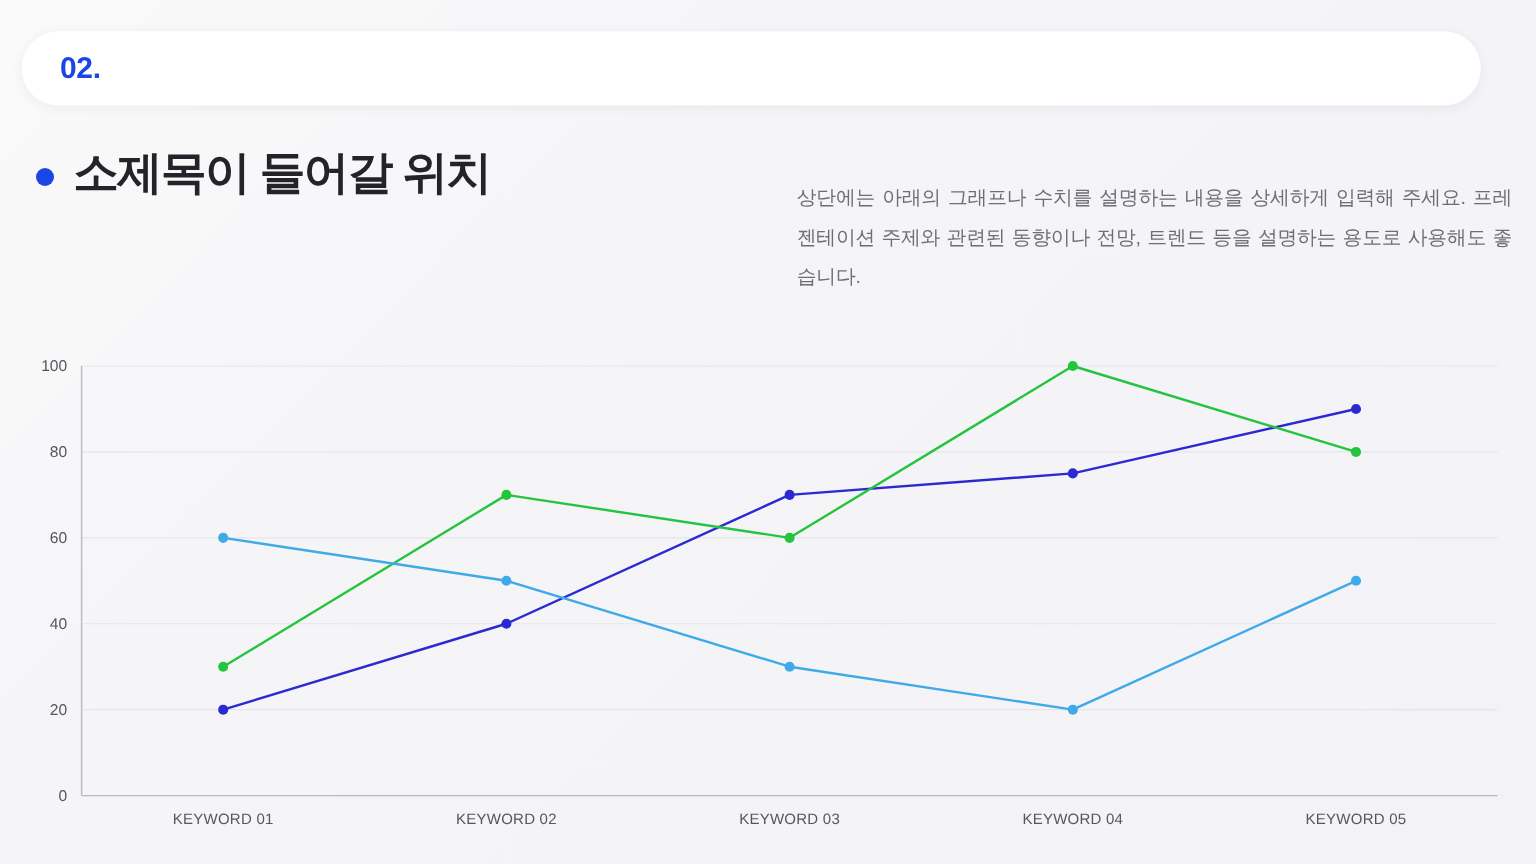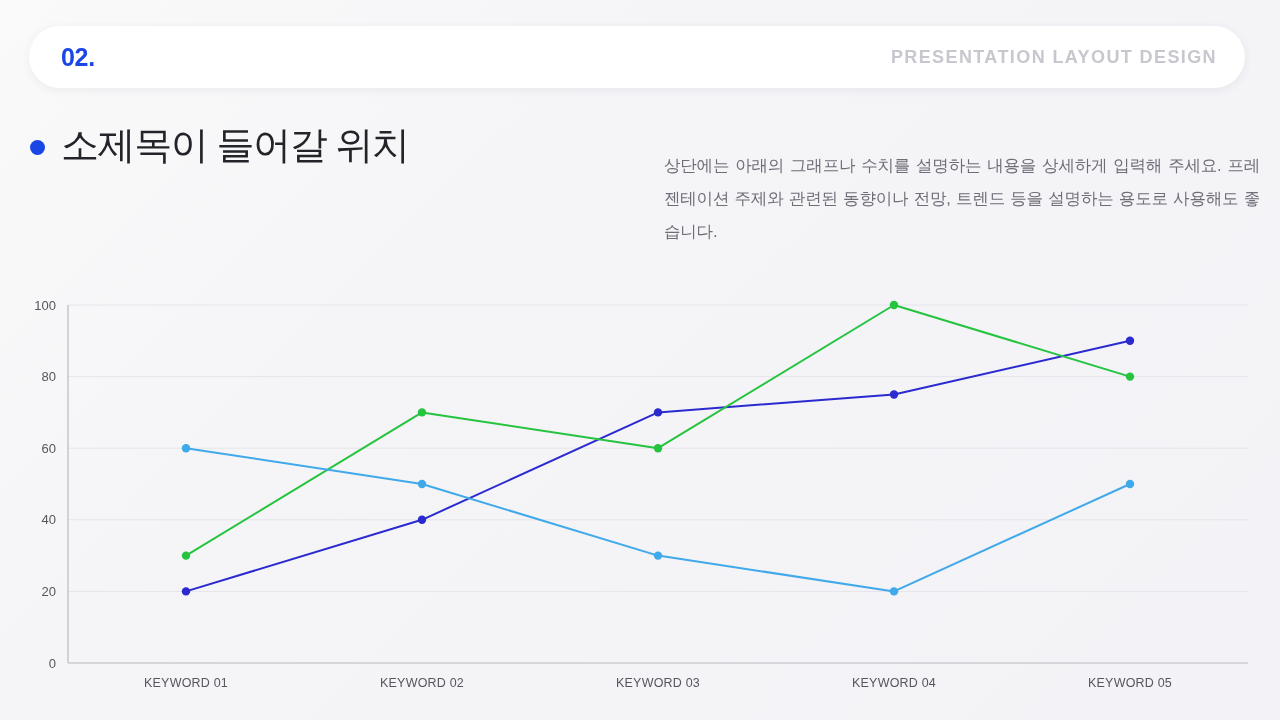--- a/index.html
+++ b/index.html
@@ -12,30 +12,29 @@
     overflow: hidden;
     background: linear-gradient(135deg, #fafafa 0%, #f5f4f7 35%, #f3f2f6 100%);
     font-family: "Liberation Sans", sans-serif;
     position: relative;
     -webkit-font-smoothing: antialiased;
   }
 
   
   .header-bar {
     position: absolute;
-    left: 29px;
+    left: 18px;
     top: 26px;
     width: 1216px;
     height: 62px;
     background: #ffffff;
     border-radius: 31px;
     box-shadow: 0 2px 10px rgba(60, 55, 90, 0.07);
     display: flex;
     align-items: center;
-    justify-content: space-between;
     box-sizing: border-box;
     padding: 0 28px 0 32px;
   }
   .header-left {
     display: flex;
     align-items: baseline;
     gap: 9px;
     white-space: nowrap;
   }
   .header-num {
@@ -71,21 +70,21 @@
     width: 15px;
     height: 15px;
     border-radius: 50%;
     background: #1a46e5;
     margin-top: 16px;
     flex: none;
   }
   .subtitle-text {
     color: #232429;
     font-size: 38px;
-    font-weight: normal;
+    font-weight: bold;
     letter-spacing: -1.4px;
     line-height: 1.15;
     white-space: nowrap;
   }
 
   
   .body-para {
     position: absolute;
     left: 664px;
     top: 132px;
@@ -121,21 +120,20 @@
     letter-spacing: 0.2px;
   }
 </style>
 </head>
 <body>
 
 <div class="header-bar">
   <div class="header-left">
     <span class="header-num">02.</span>
   </div>
-  <div class="header-right">PRESENTATION LAYOUT DESIGN</div>
 </div>
 
 <div class="subtitle-wrap">
   <span class="bullet-dot"></span>
   <span class="subtitle-text">소제목이 들어갈 위치</span>
 </div>
 
 <p class="body-para">상단에는 아래의 그래프나 수치를 설명하는 내용을 상세하게 입력해 주세요. 프레젠테이션 주제와 관련된 동향이나 전망, 트렌드 등을 설명하는 용도로 사용해도 좋습니다.</p>
 
 <div class="chart-area">

